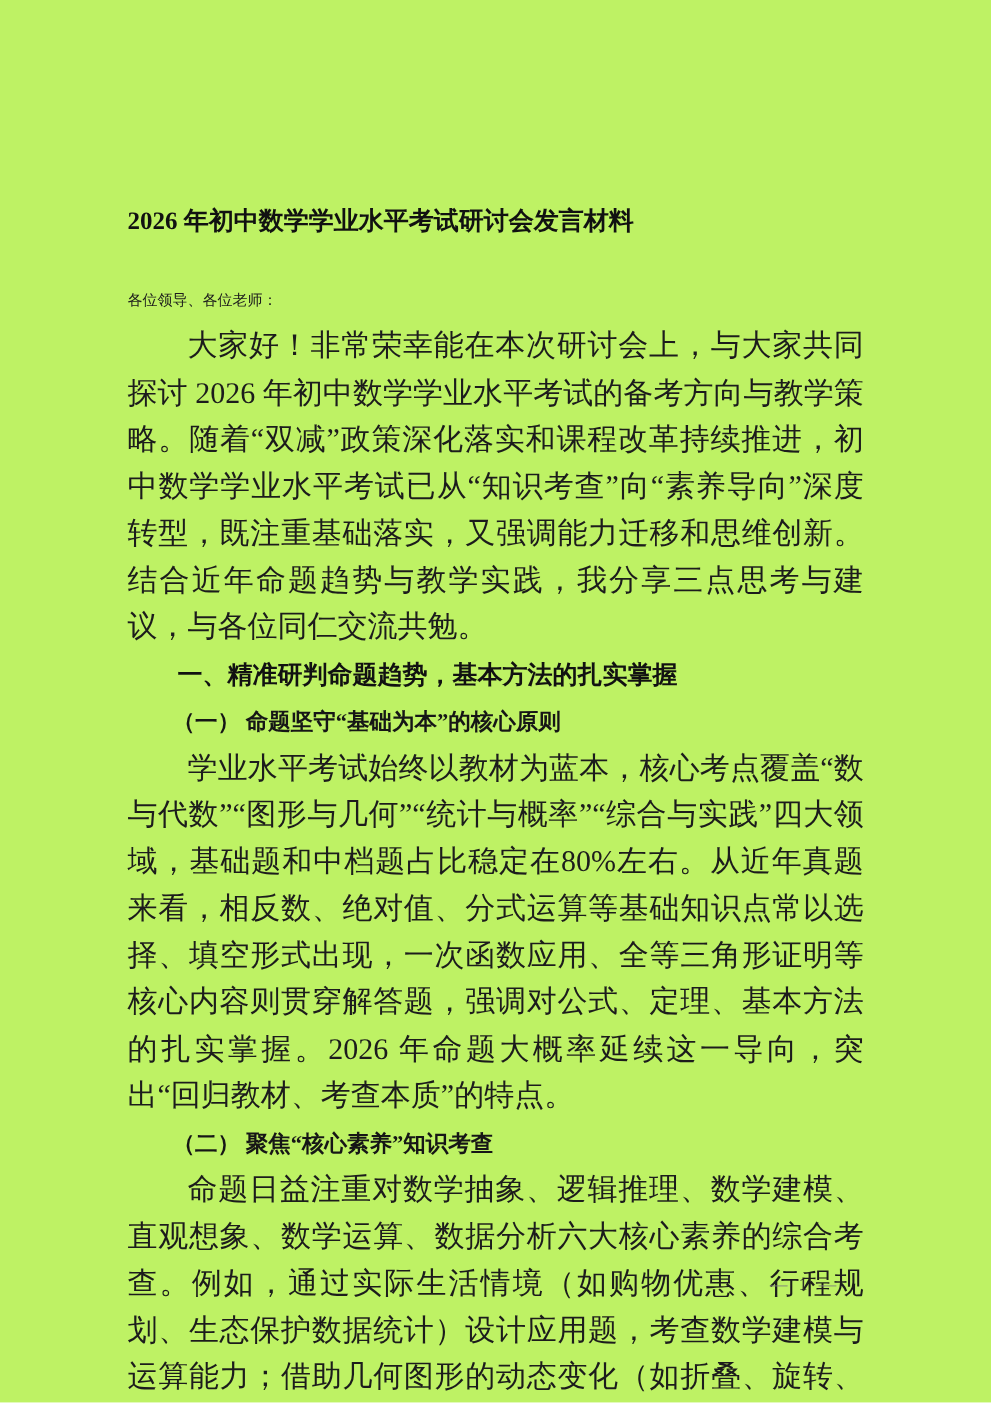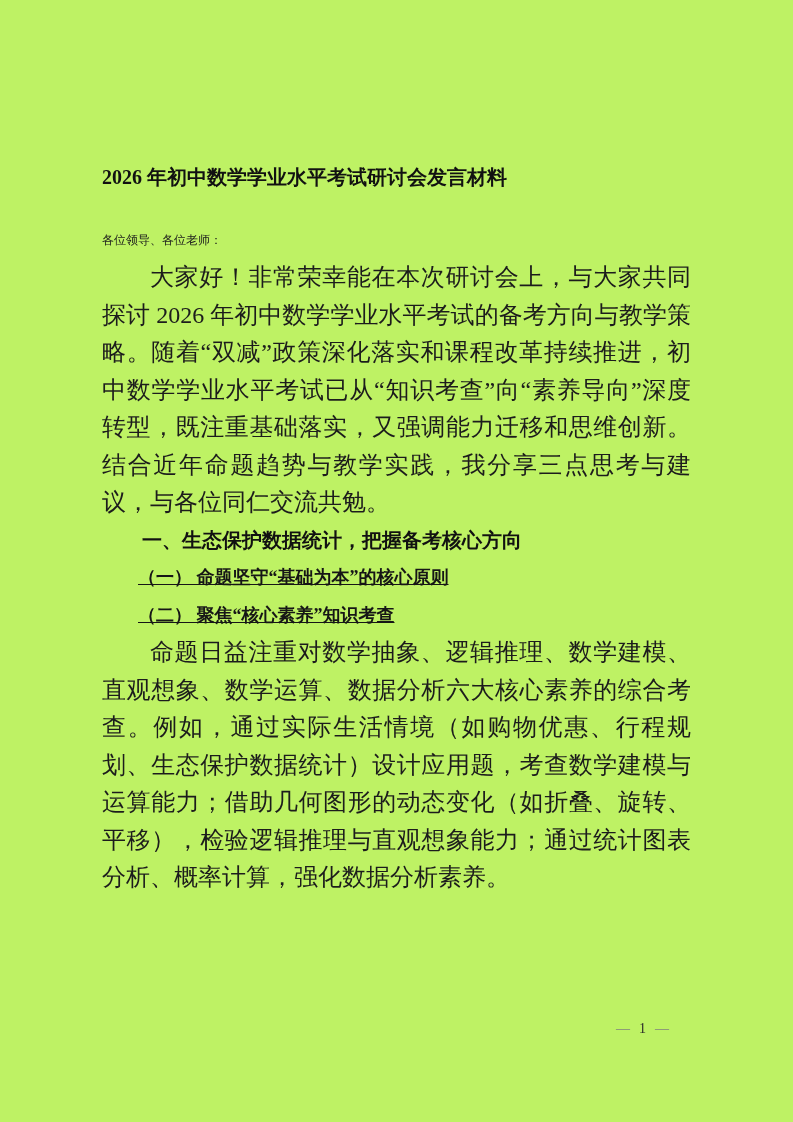--- a/index.html
+++ b/index.html
@@ -54,21 +54,20 @@
     font-family: "Liberation Sans", sans-serif;
   }
   .h-sub {
     margin: 0;
     font-size: 18px;
     font-weight: bold;
     line-height: 37.5px;
     text-indent: 2em;
     color: #161616;
     font-family: "Liberation Serif", serif;
-    text-decoration: underline;
   }
   .footer {
     position: absolute;
     right: 124px;
     bottom: 66px;
     font-size: 14px;
     line-height: 18px;
     font-family: "Liberation Serif", serif;
     white-space: pre;
   }
@@ -85,24 +84,25 @@
 
 <div class="page">
   <div class="content">
 
     <h1 class="doc-title">2026 年初中数学学业水平考试研讨会发言材料</h1>
 
     <p class="salutation">各位领导、各位老师：</p>
 
     <p class="body-para">大家好！非常荣幸能在本次研讨会上，与大家共同探讨 2026 年初中数学学业水平考试的备考方向与教学策略。随着“双减”政策深化落实和课程改革持续推进，初中数学学业水平考试已从“知识考查”向“素养导向”深度转型，既注重基础落实，又强调能力迁移和思维创新。结合近年命题趋势与教学实践，我分享三点思考与建议，与各位同仁交流共勉。</p>
 
-    <h2 class="h-section">一、生态保护数据统计，把握备考核心方向</h2>
+    <h2 class="h-section">一、精准研判命题趋势，基本方法的扎实掌握</h2>
 
     <h3 class="h-sub">（一） 命题坚守“基础为本”的核心原则</h3>
 
+    <p class="body-para">学业水平考试始终以教材为蓝本，核心考点覆盖“数与代数”“图形与几何”“统计与概率”“综合与实践”四大领域，基础题和中档题占比稳定在80%左右。从近年真题来看，相反数、绝对值、分式运算等基础知识点常以选择、填空形式出现，一次函数应用、全等三角形证明等核心内容则贯穿解答题，强调对公式、定理、基本方法的扎实掌握。2026 年命题大概率延续这一导向，突出“回归教材、考查本质”的特点。</p>
 
     <h3 class="h-sub">（二） 聚焦“核心素养”知识考查</h3>
 
     <p class="body-para">命题日益注重对数学抽象、逻辑推理、数学建模、直观想象、数学运算、数据分析六大核心素养的综合考查。例如，通过实际生活情境（如购物优惠、行程规划、生态保护数据统计）设计应用题，考查数学建模与运算能力；借助几何图形的动态变化（如折叠、旋转、平移），检验逻辑推理与直观想象能力；通过统计图表分析、概率计算，强化数据分析素养。</p>
 
   </div>
 
   <div class="footer">
     <span class="dash">—</span><span class="pagenum">1</span><span class="dash">—</span>
   </div>

